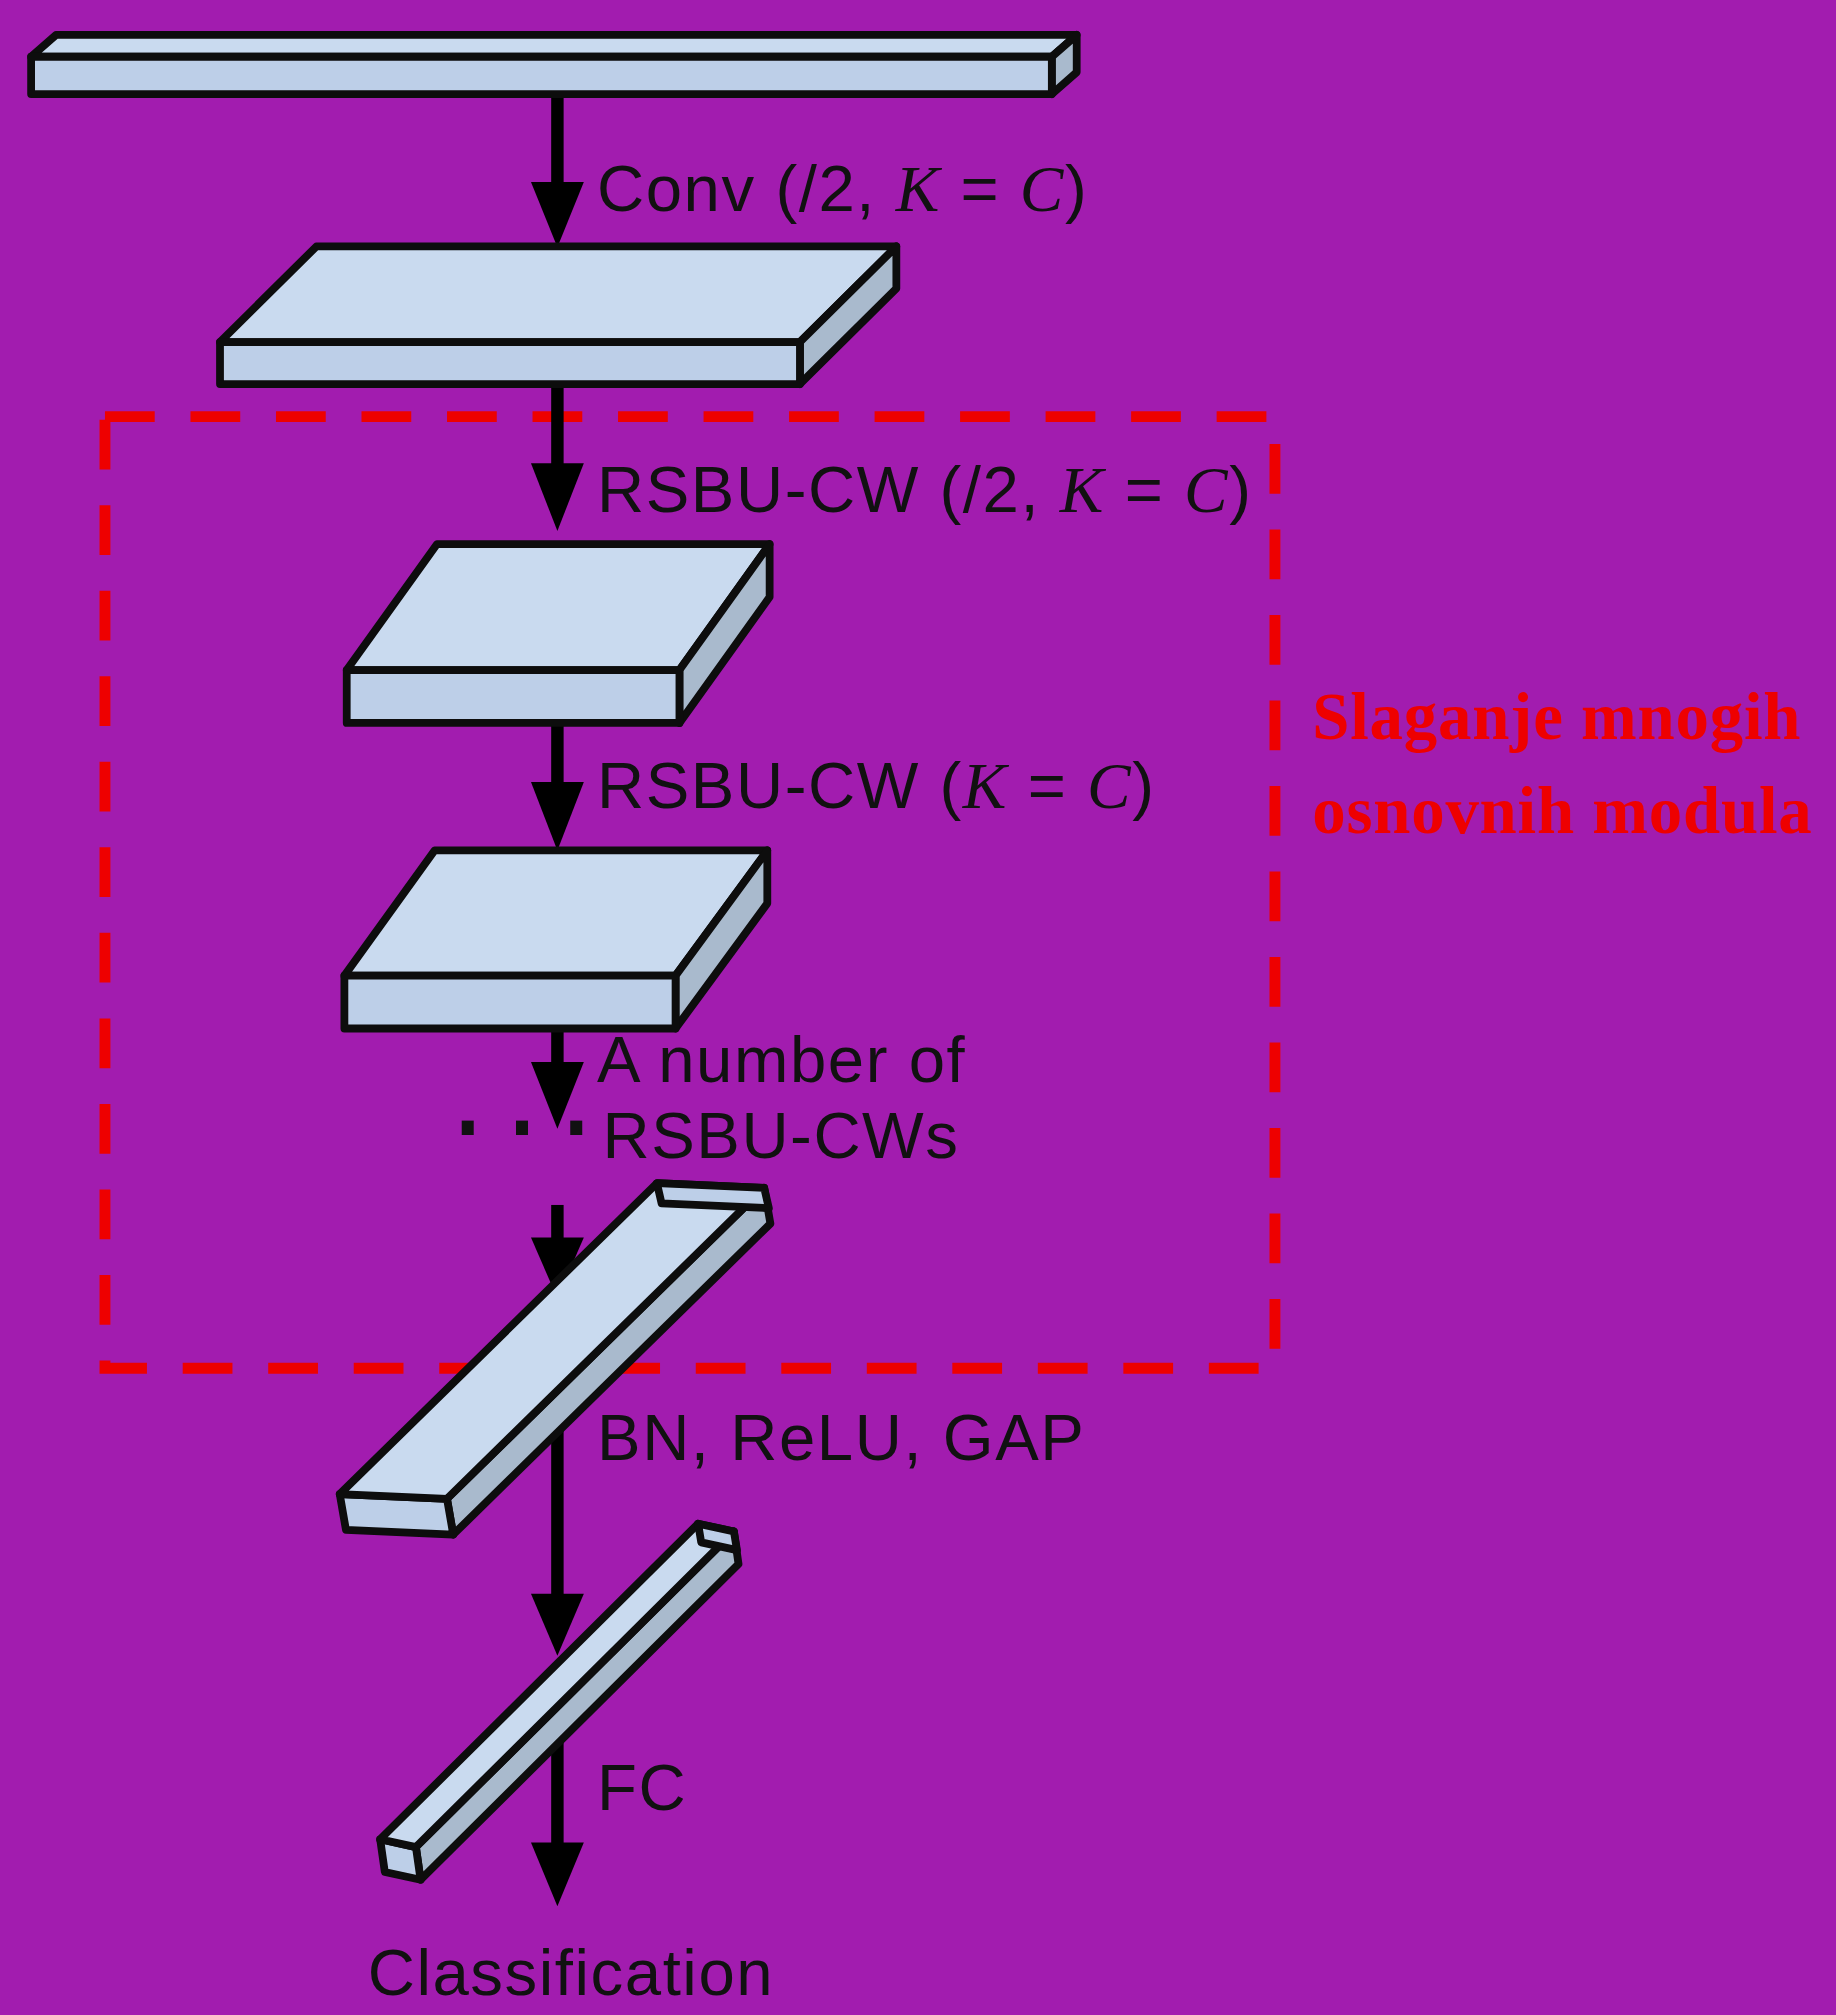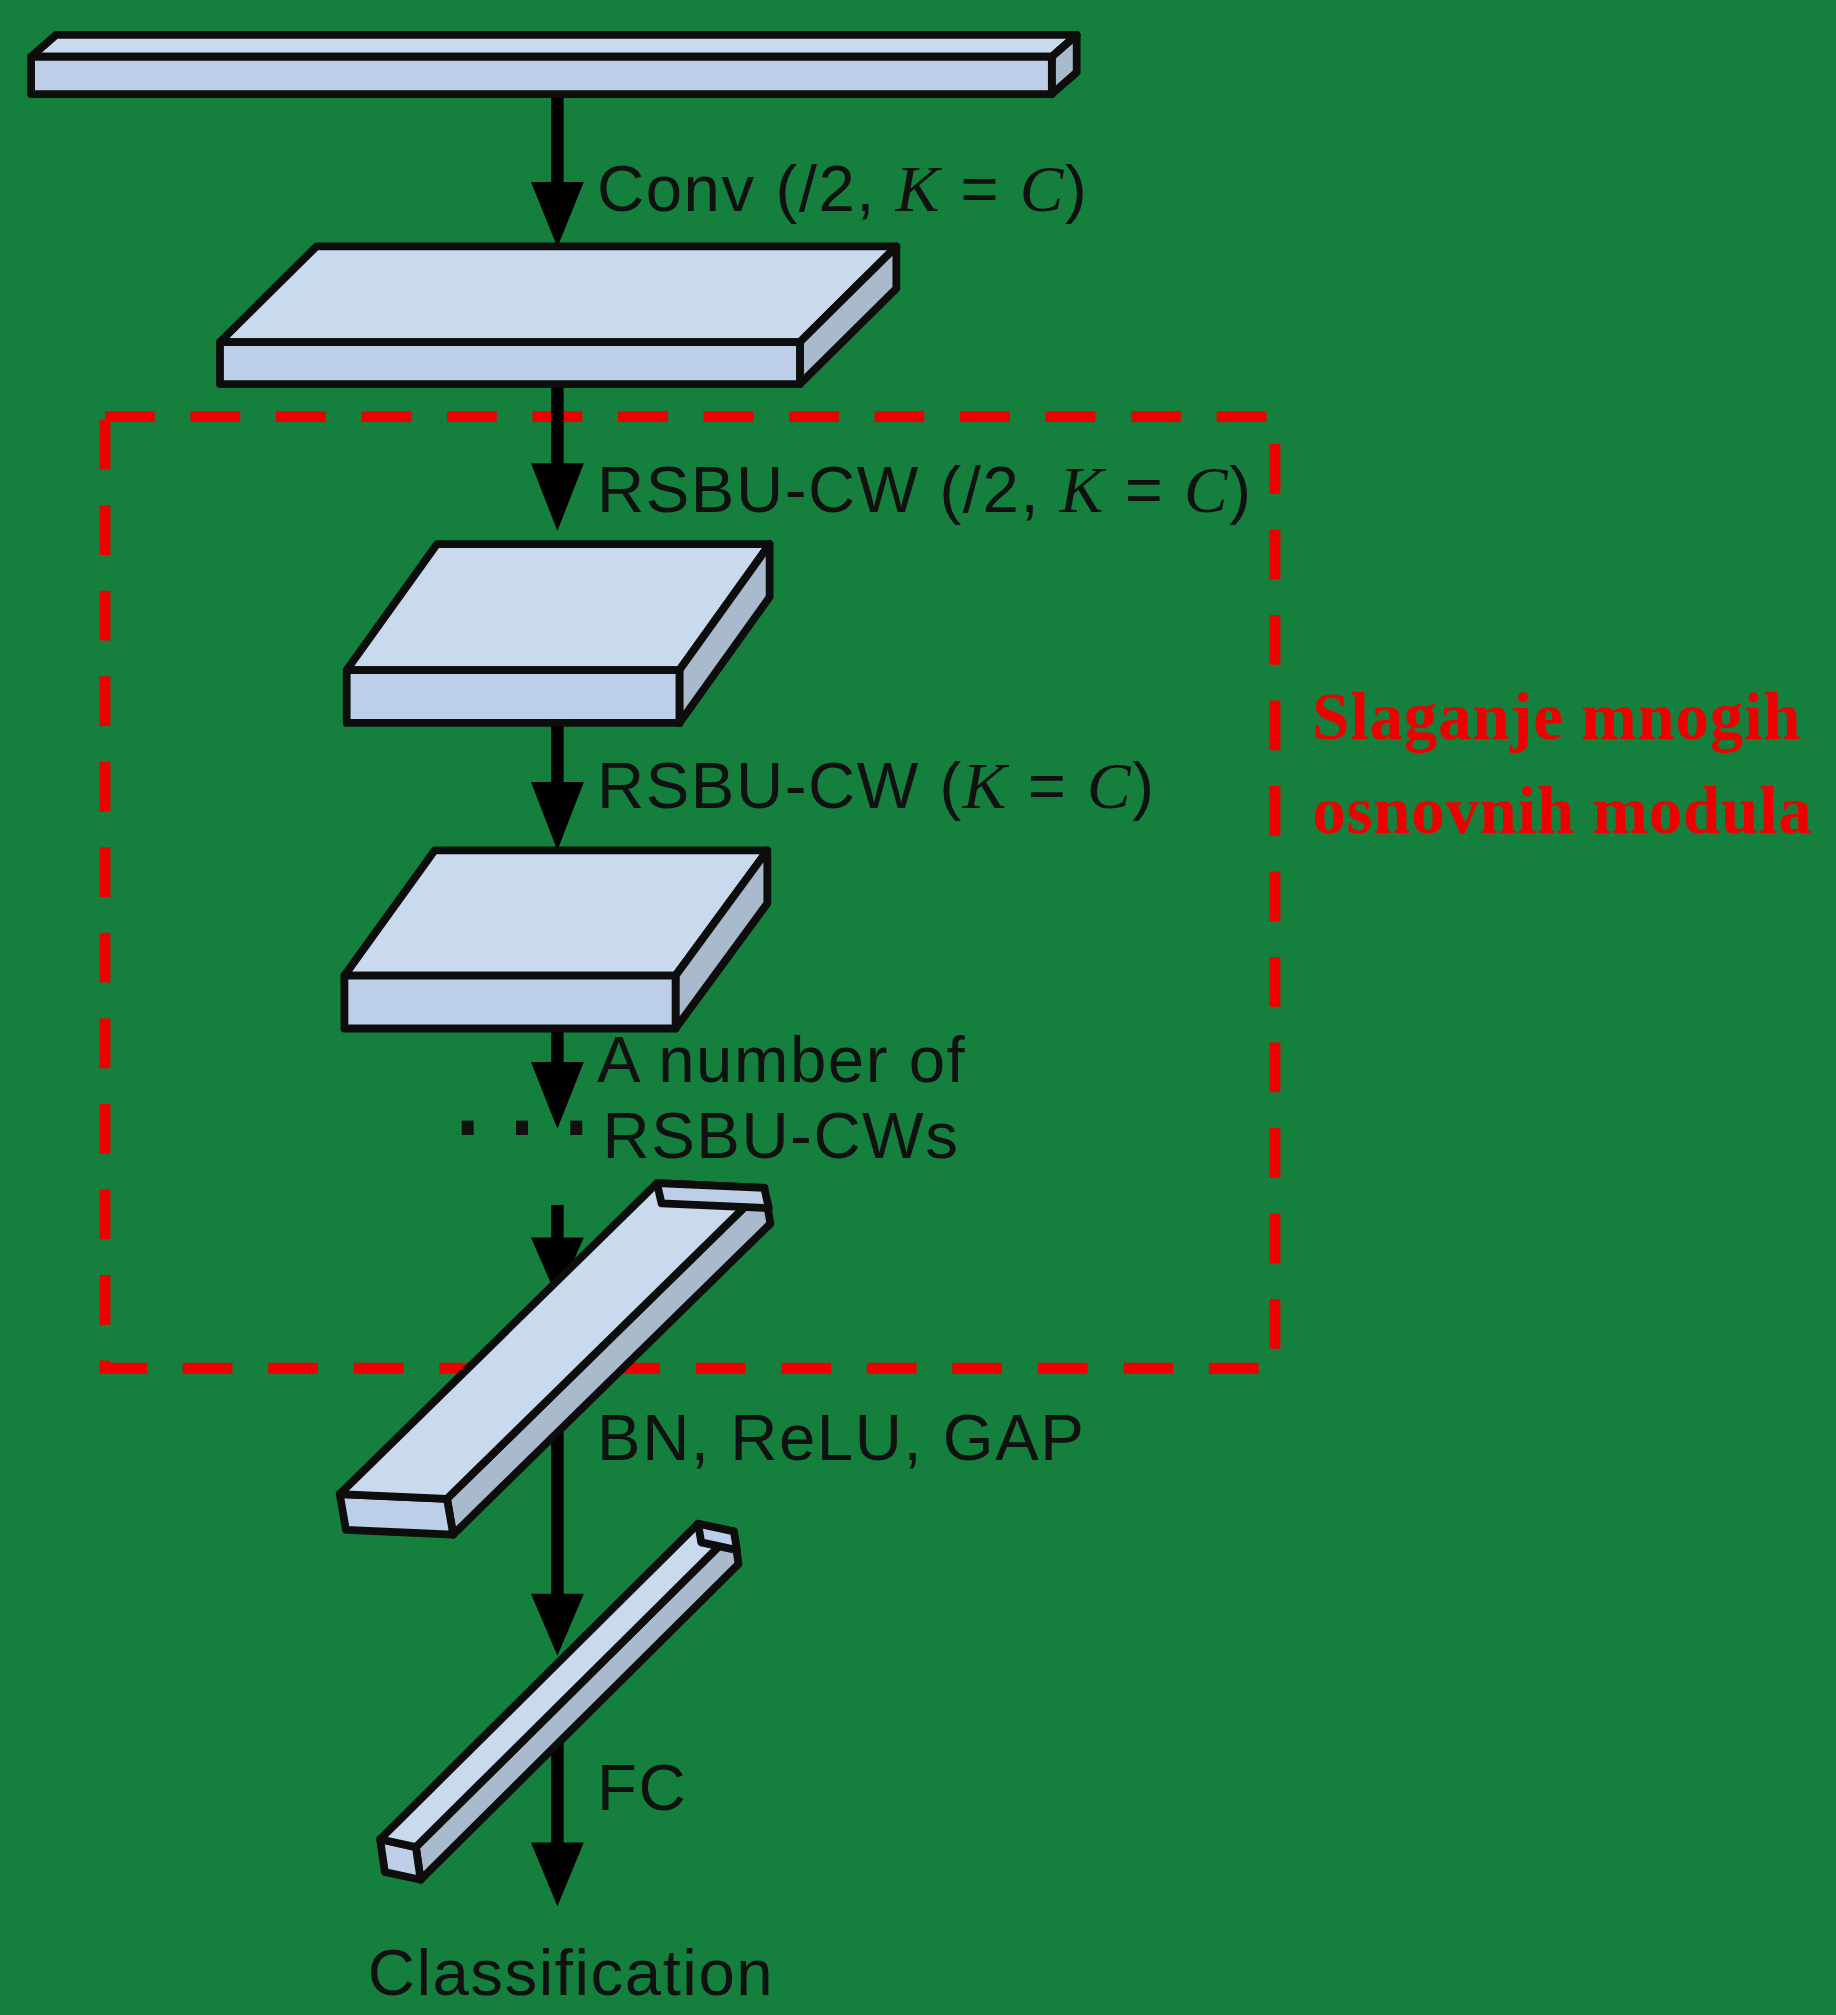--- a/index.html
+++ b/index.html
@@ -1,16 +1,16 @@
 <!DOCTYPE html>
 <html style="font-size:12.4px"><head>
 <meta charset="utf-8">
 <style>
   html,body{margin:0;padding:0;background:#ffffff;}
-  .stage{width:1837px;height:2015px;position:relative;background:#15803d;overflow:hidden;}
+  .stage{width:1837px;height:2015px;position:relative;background:#a21caf;overflow:hidden;}
   svg{display:block;}
   .shape{stroke:#0d0d0d;stroke-width:10;stroke-linejoin:round;}
   .arrow{fill:#000000;stroke:none;}
   .lbl{font-family:"Liberation Sans", sans-serif;font-size:84px;letter-spacing:2px;fill:#111111;}
   .math{font-family:"Liberation Serif", serif;font-style:italic;font-size:84px;}
   .dots{font-family:"DejaVu Sans", sans-serif;font-size:150px;letter-spacing:22px;fill:#111111;}
   .red-note{font-family:"Liberation Serif", serif;font-weight:bold;font-size:86px;letter-spacing:1px;}
 </style>
 </head>
 <body>

